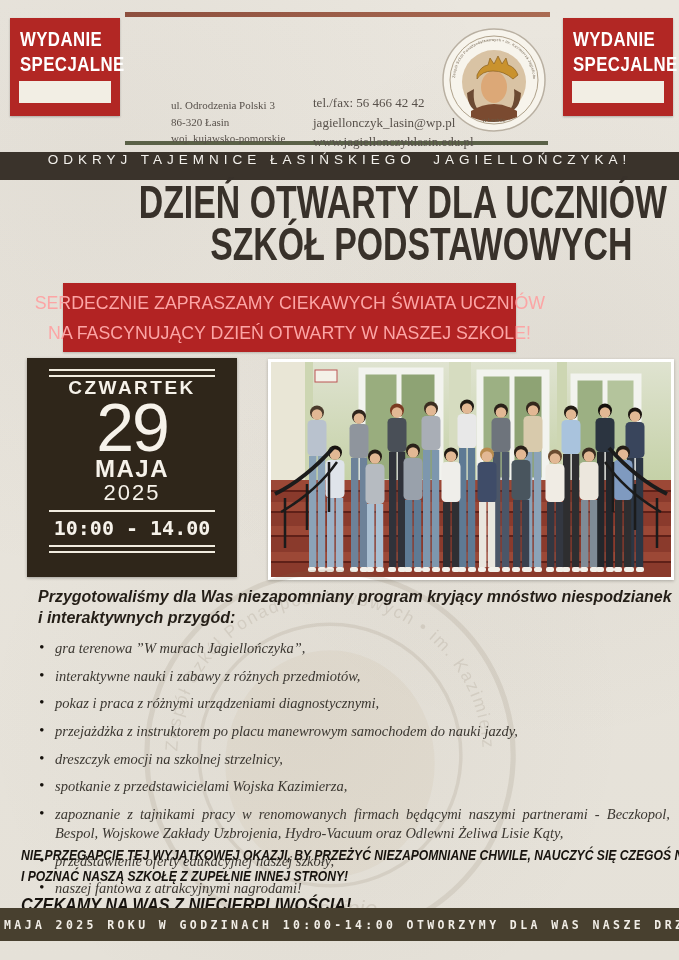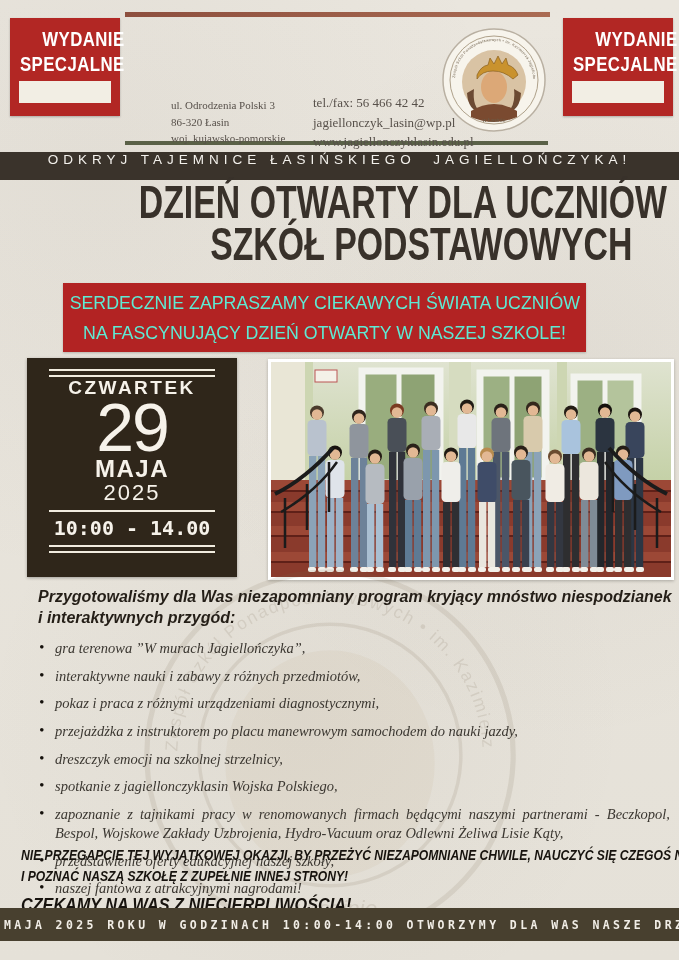--- a/index.html
+++ b/index.html
@@ -11,37 +11,37 @@
       radial-gradient(circle at 82% 40%, rgba(90,80,65,.06), transparent 45%),
       radial-gradient(circle at 45% 75%, rgba(90,80,65,.045), transparent 40%),
       linear-gradient(180deg,#eae6de,#e5e1d8);
     font-family:"Liberation Sans",sans-serif;
   }
   .abs{position:absolute;}
 
   
   .line-top{left:125px;top:12px;width:425px;height:5px;background:linear-gradient(90deg,#8d4f3e,#aa6b53);}
   .line-green{left:125px;top:141px;width:423px;height:4px;background:#5a6147;}
-  .badge{top:18px;width:110px;height:98px;background:#b22724;color:#fff;text-align:right;box-shadow:0 1px 2px rgba(0,0,0,.25);}
+  .badge{top:18px;width:110px;height:98px;background:#b22724;color:#fff;text-align:left;box-shadow:0 1px 2px rgba(0,0,0,.25);}
   .badge-inner{display:inline-block;margin-top:9px;font-weight:bold;font-size:20px;line-height:1.25;transform:scaleX(.84);transform-origin:center top;letter-spacing:.5px;}
   .badge-strip{position:absolute;left:9px;right:9px;bottom:13px;height:22px;background:#f2eee4;}
   .school-name{left:171px;top:29px;font-family:"Liberation Serif",serif;font-size:17px;color:#4c443c;line-height:1.24;}
   .addr{left:171px;top:97px;font-family:"Liberation Serif",serif;font-size:11px;color:#57504a;line-height:1.5;}
   .contact{left:313px;top:93px;font-family:"Liberation Serif",serif;font-size:13px;color:#57504a;line-height:1.5;}
   .logo{left:441px;top:27px;width:106px;height:106px;}
 
   
   .banner{left:0;top:152px;width:679px;height:28px;background:#3a332b;display:flex;justify-content:center;
     color:#f3f1ec;font-size:13.5px;letter-spacing:5px;white-space:pre;}
   .title{left:0;top:181px;width:679px;text-align:right;color:#38312a;font-weight:bold;line-height:.9;padding-left:36px;}
   .title span{display:inline-block;transform:scaleX(.72);transform-origin:center;font-size:47px;white-space:nowrap;}
 
   
-  .invite{left:63px;top:283px;width:523px;height:69px;background:#b22323;display:flex;flex-direction:column;align-items:center;justify-content:center;
-    color:#5eead4;box-shadow:0 1px 2px rgba(0,0,0,.2);}
+  .invite{left:63px;top:283px;width:453px;height:69px;background:#b22323;display:flex;flex-direction:column;align-items:center;justify-content:center;
+    color:#fca5a5;box-shadow:0 1px 2px rgba(0,0,0,.2);}
   .invite div{font-size:18.5px;line-height:1.6;transform:scaleX(.96);white-space:nowrap;}
 
   
   .datebox{left:27px;top:358px;width:210px;height:219px;background:#2f261a;color:#f6f2ea;text-align:center;box-shadow:0 1px 3px rgba(0,0,0,.3);}
   .dl{height:2px;background:#f1ecdf;margin:0 22px;}
   .dl + .dl{margin-top:4px;}
   .d-week{font-size:19px;font-weight:bold;letter-spacing:2.5px;}
   .d-day{font-size:68px;line-height:.84;font-weight:normal;letter-spacing:-2px;}
   .d-month{font-size:24px;font-weight:bold;letter-spacing:1.5px;line-height:1.05;}
   .d-year{font-size:22px;letter-spacing:2px;line-height:1.1;}
@@ -369,21 +369,21 @@
     <div class="intro">
       <div>Przygotowaliśmy dla Was niezapomniany program kryjący mnóstwo niespodzianek</div>
       <div>i interaktywnych przygód:</div>
     </div>
     <ul class="items">
       <li>gra terenowa ”W murach Jagiellończyka”,</li>
       <li>interaktywne nauki i zabawy z różnych przedmiotów,</li>
       <li>pokaz i praca z różnymi urządzeniami diagnostycznymi,</li>
       <li>przejażdżka z instruktorem po placu manewrowym samochodem do nauki jazdy,</li>
       <li>dreszczyk emocji na szkolnej strzelnicy,</li>
-      <li>spotkanie z jagiellonczyklasin Wojska Polskiego,</li>
+      <li>spotkanie z przedstawicielami Wojska Kazimierza,</li>
       <li>zapoznanie z tajnikami pracy w renomowanych firmach będącymi naszymi partnerami - Beczkopol, Bespol, Wojskowe Zakłady Uzbrojenia, Hydro-Vacuum oraz Odlewni Żeliwa Lisie Kąty,</li>
       <li>przedstawienie oferty edukacyjnej naszej szkoły,</li>
       <li>naszej fantowa z atrakcyjnymi nagrodami!</li>
     </ul>
   </div>
 
   <div class="abs outro">
     <div class="oline">NIE PRZEGAPCIE TEJ WYJĄTKOWEJ OKAZJI, BY PRZEŻYĆ NIEZAPOMNIANE CHWILE, NAUCZYĆ SIĘ CZEGOŚ NOWEGO</div>
     <div class="oline">I POZNAĆ NASZĄ SZKOŁĘ Z ZUPEŁNIE INNEJ STRONY!</div>
     <div class="cta">CZEKAMY NA WAS Z NIECIERPLIWOŚCIĄ!</div>

